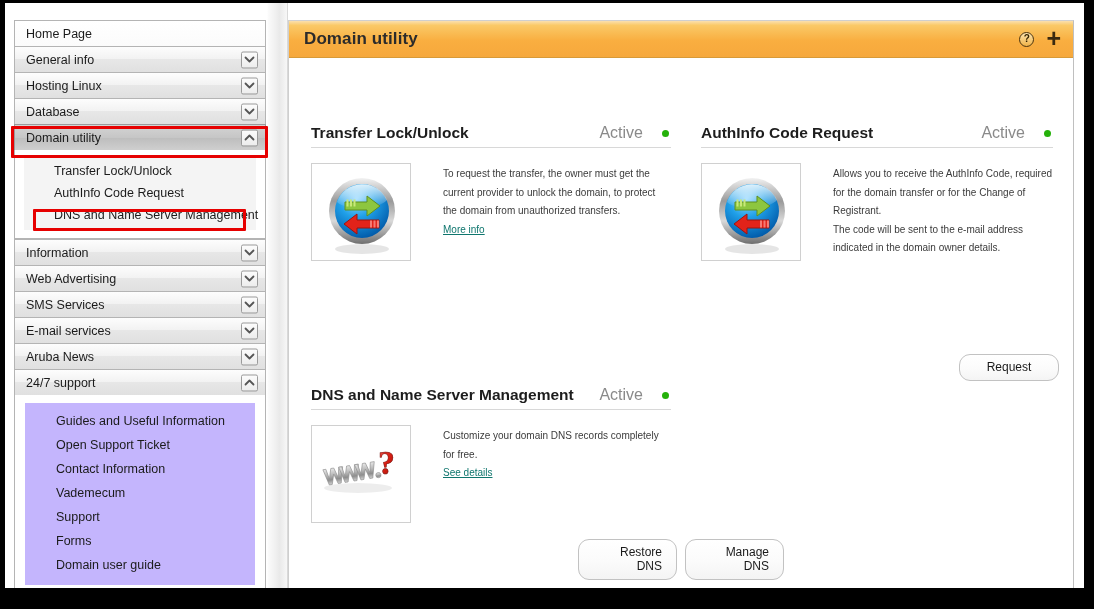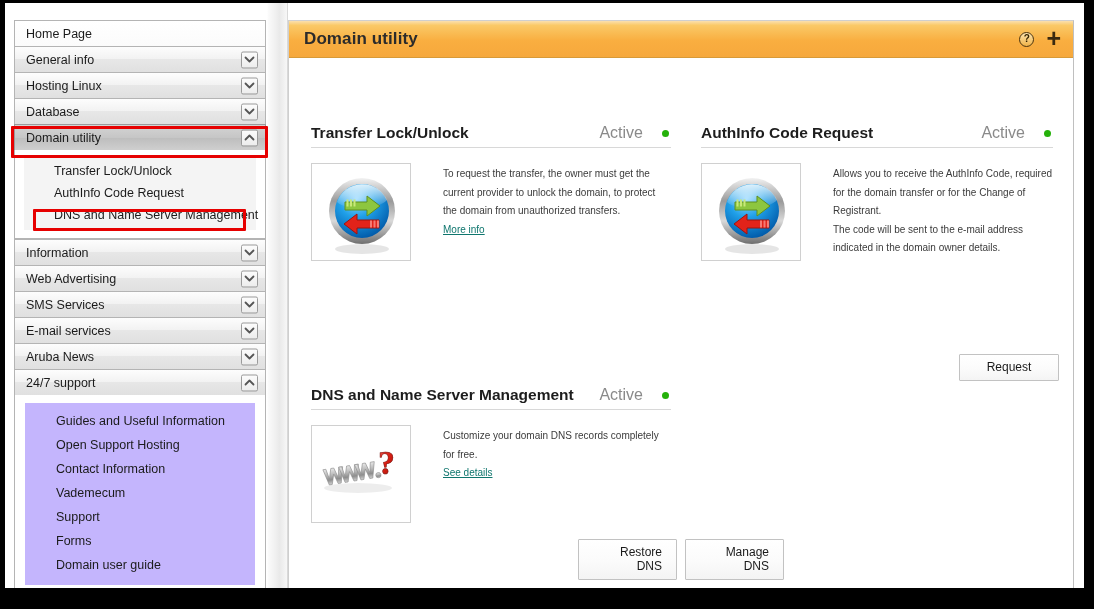--- a/index.html
+++ b/index.html
@@ -204,21 +204,21 @@
     padding-top: 2px;
   }
   .card-text a {
     color: #0f766e;
     text-decoration: underline;
   }
 
   
   .btn {
     border: 1px solid #c2c2c2;
-    border-radius: 1px;
+    border-radius: 11px;
     background: linear-gradient(to bottom,#ffffff 0%,#fbfbfb 55%,#f4f4f4 100%);
     font-size: 12px;
     color: #1a1a1a;
     padding: 5px 14px 6px 14px;
     font-family: "Liberation Sans", sans-serif;
     cursor: pointer;
     line-height: 14px;
   }
   #request-btn { position: absolute; right: 14px; top: 296px; width: 100px; text-align: center; }
   #bottom-btns {
@@ -343,21 +343,21 @@
             </svg>
         </span>
       </div>
 
       <div class="submenu" id="submenu-support">
         <div class="submenu-inner">
           <div class="sub-item">
             <span>Guides and Useful Information</span>
           </div>
           <div class="sub-item">
-            <span>Open Support Hosting</span>
+            <span>Open Support Ticket</span>
           </div>
           <div class="sub-item">
             <span>Contact Information</span>
           </div>
           <div class="sub-item">
             <span>Vademecum</span>
           </div>
           <div class="sub-item">
             <span>Support</span>
           </div>

